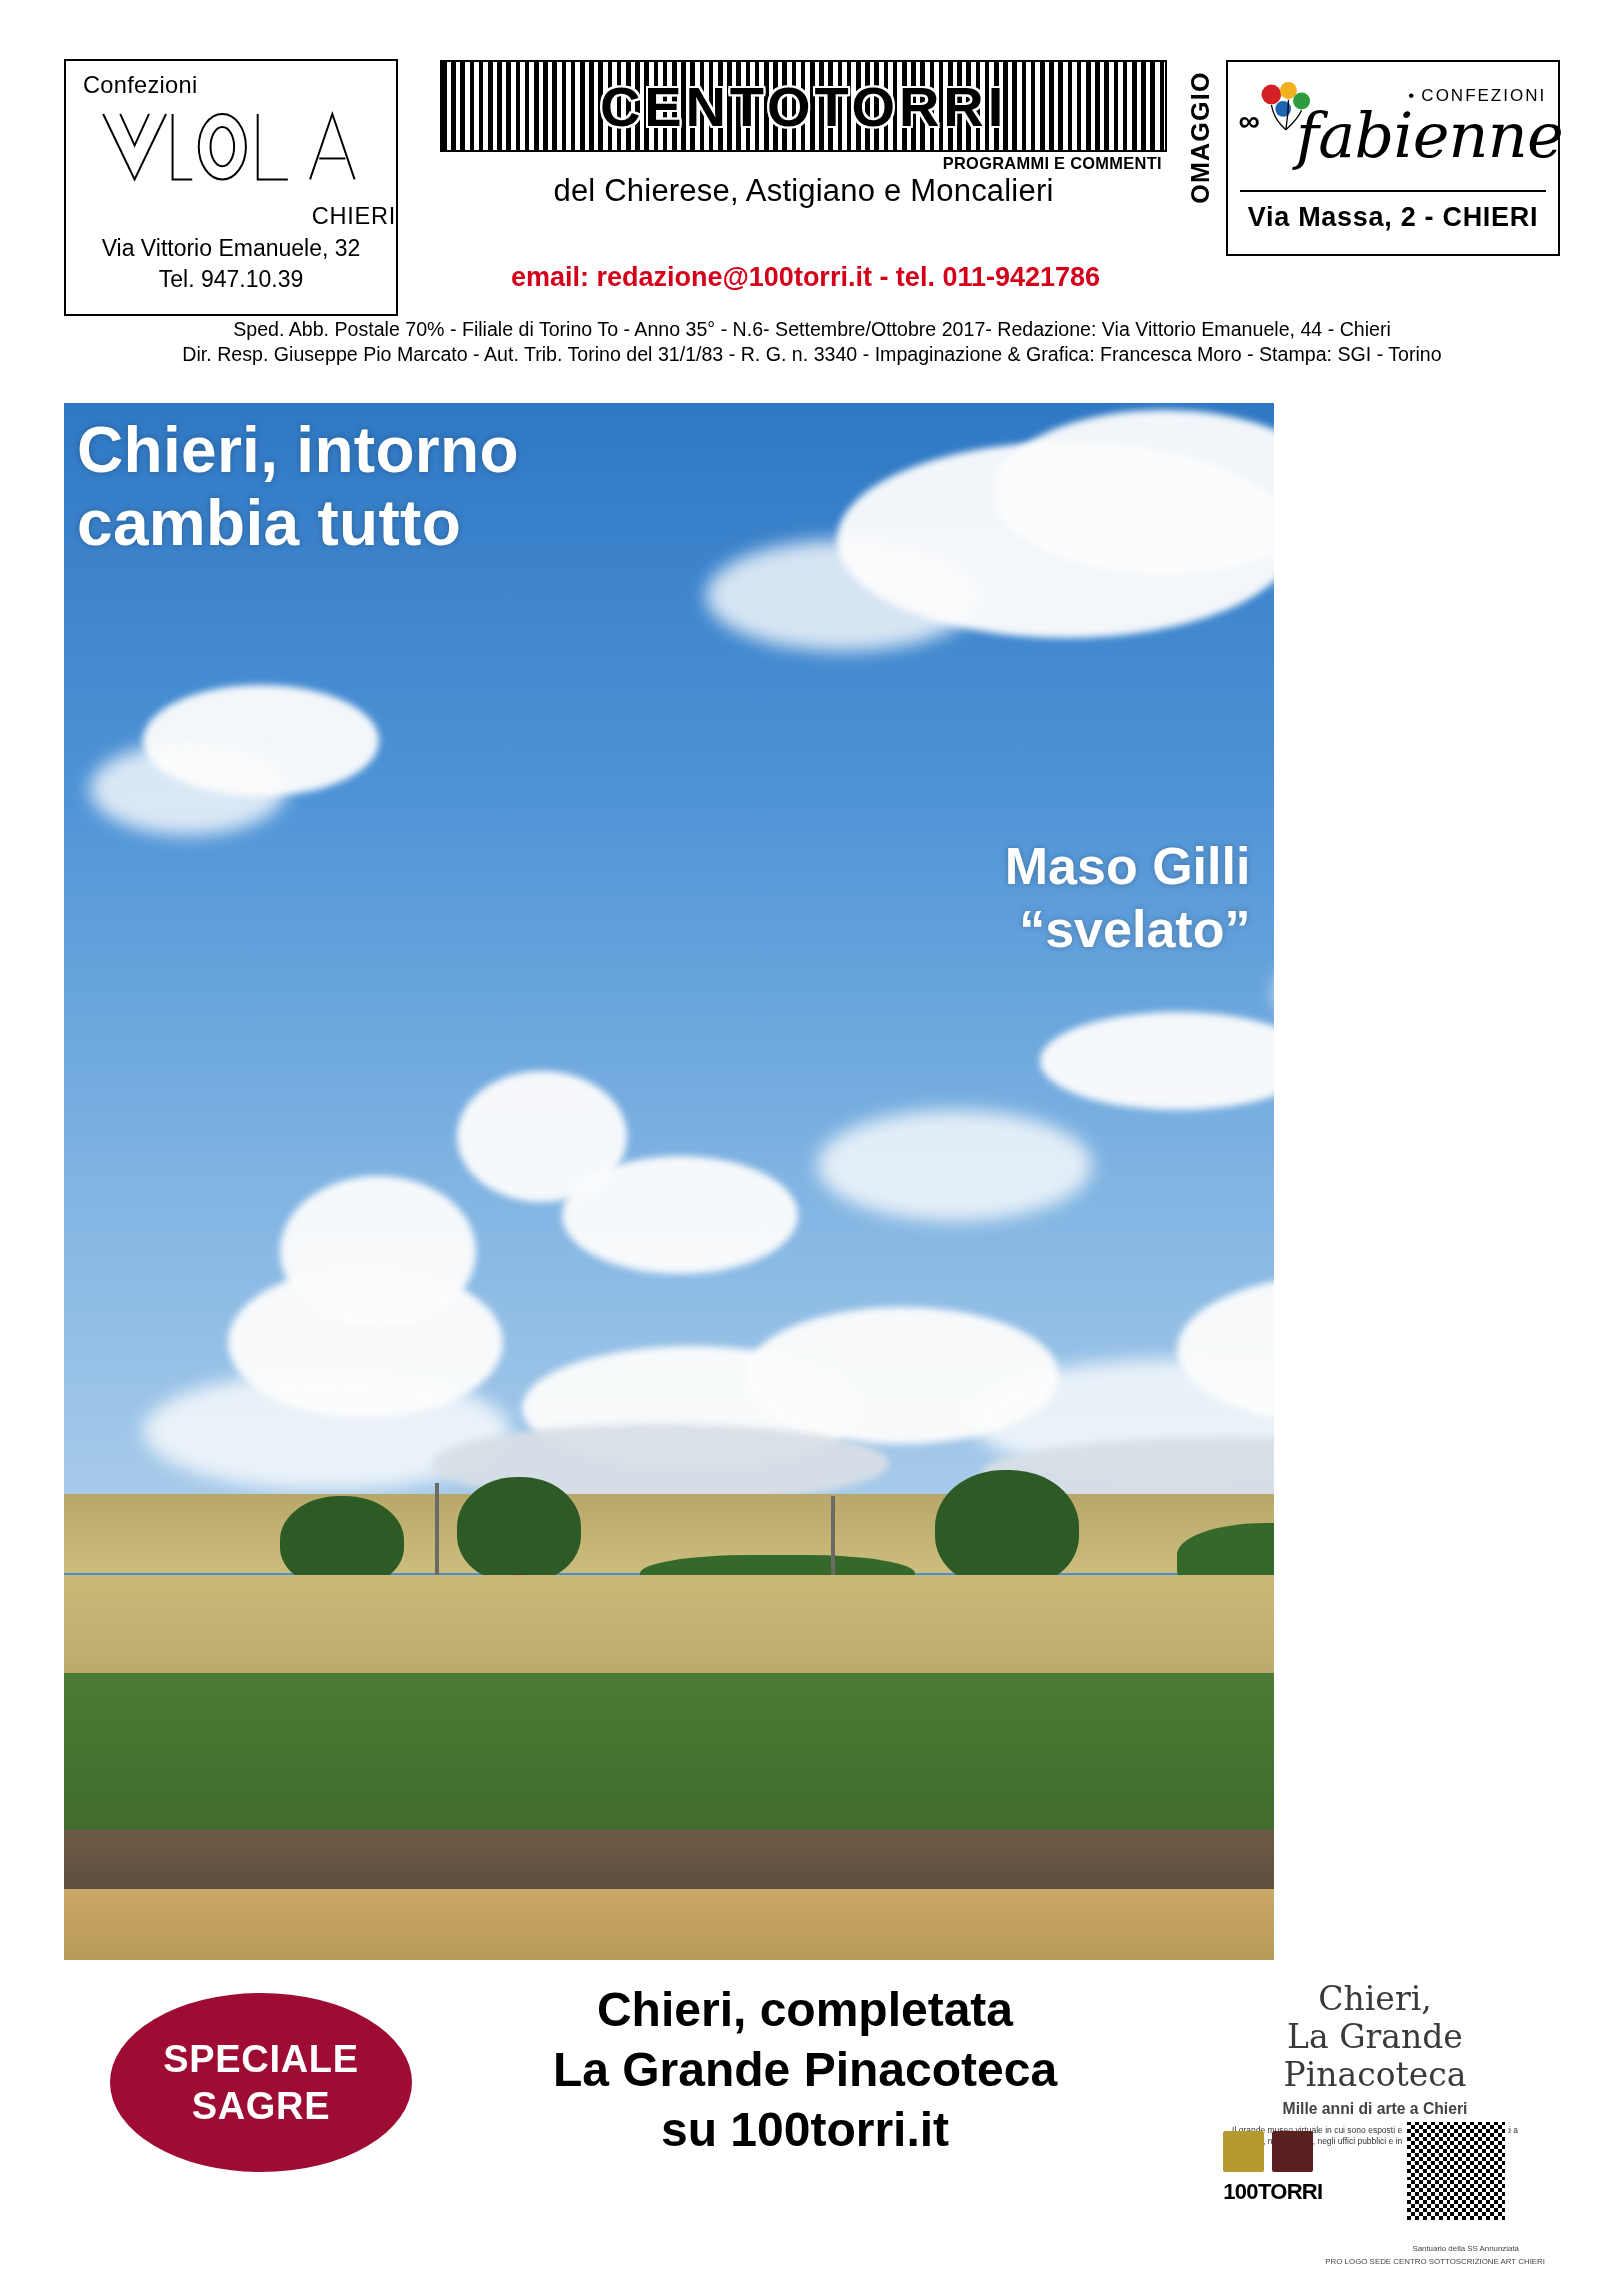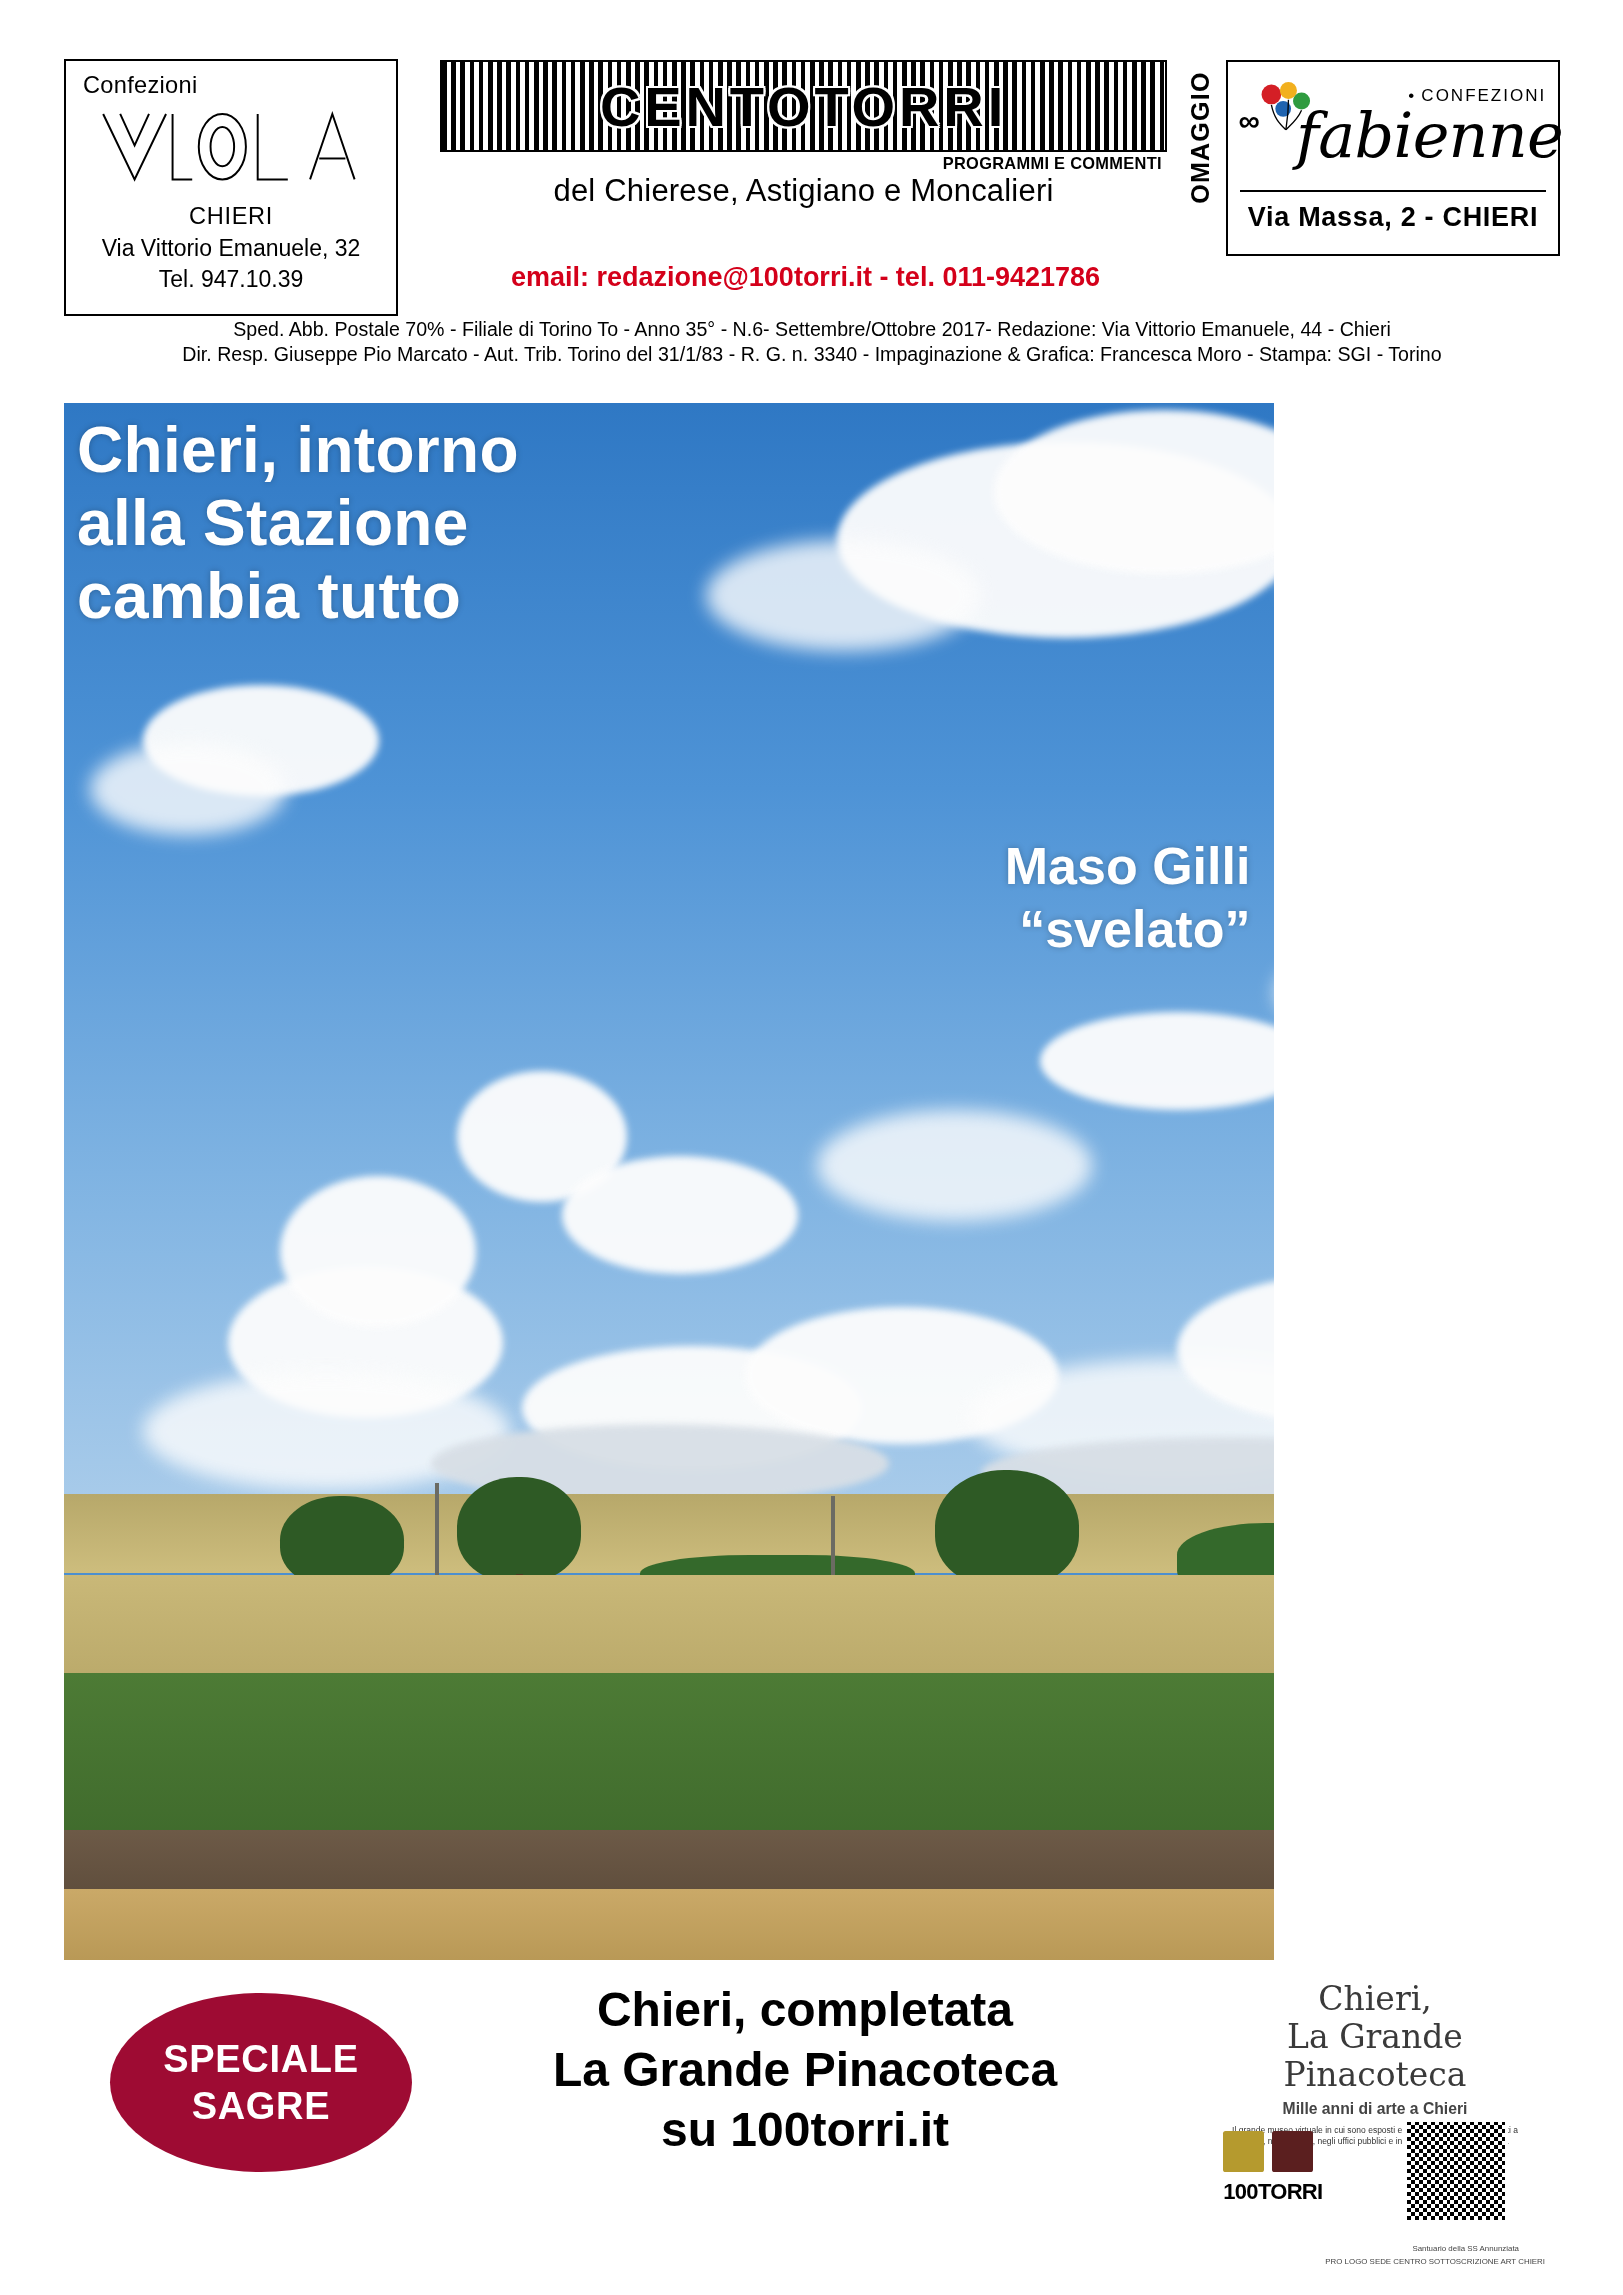--- a/index.html
+++ b/index.html
@@ -53,20 +53,21 @@
   .viola-logo {
     margin-top: 3.9px;
     height: 97px;
     position: relative;
   }
   .viola-logo svg { display:block; margin: 0 auto; }
   .ad-viola .city {
     font-size: 23.6px;
     margin-top: 3.9px;
     letter-spacing: 0.7px;
+    text-align: right;
   }
   .ad-viola .addr {
     font-size: 23px;
     margin-top: 5.2px;
   }
   .ad-viola .tel {
     font-size: 23px;
     margin-top: 3.9px;
   }
 
@@ -562,21 +563,20 @@
       <div class="pole" style="left:767px;top:-19.6px;height:92px;"></div>
     </div>
 
     <div class="field-wheat"></div>
     <div class="field-green"></div>
     <div class="field-plough"></div>
     <div class="field-near"></div>
 
     <div class="hero-headline">
       <div>Chieri,  intorno</div>
-      <div>alla Stazione</div>
       <div>cambia tutto</div>
     </div>
     <div class="hero-sub">
       <div>Maso Gilli</div>
       <div>“svelato”</div>
     </div>
   </div>
 
   <div class="bottom">
 

